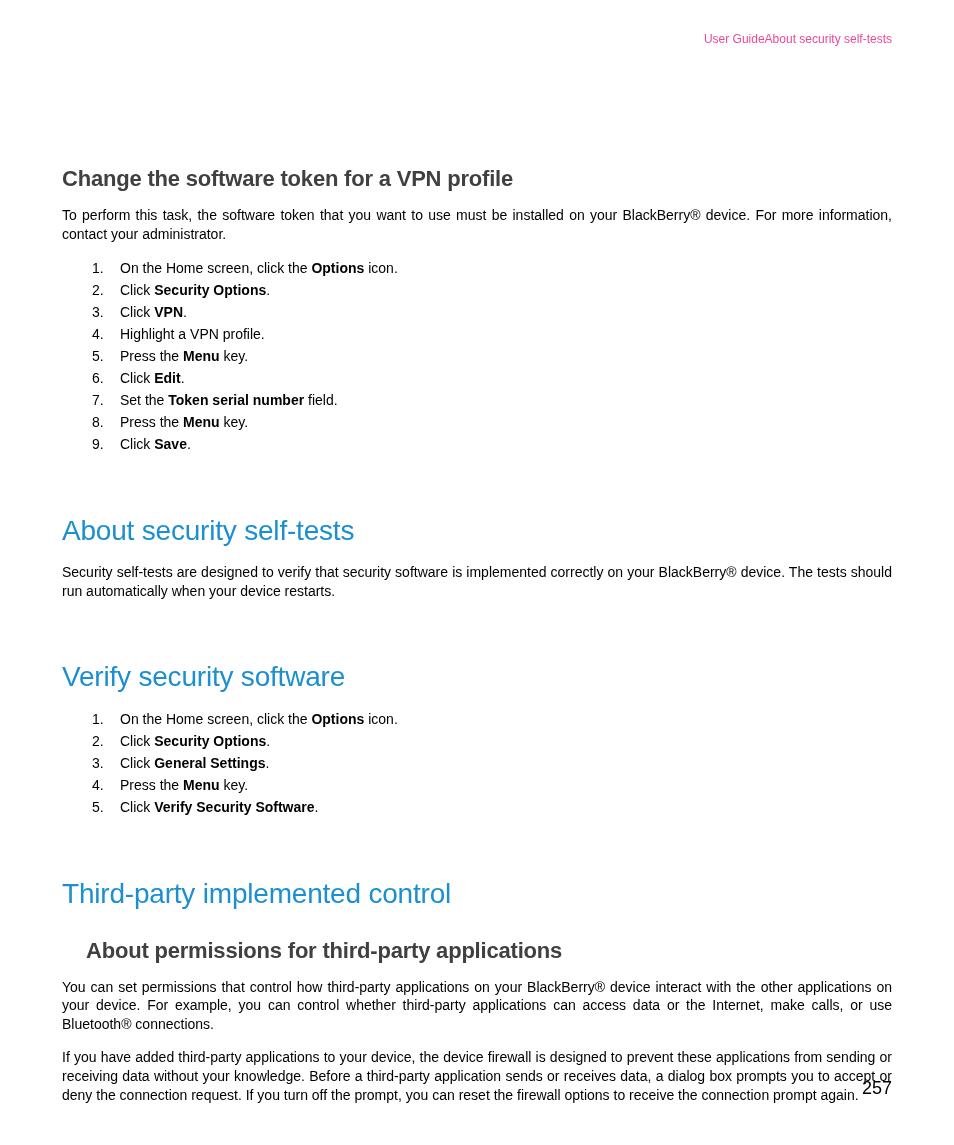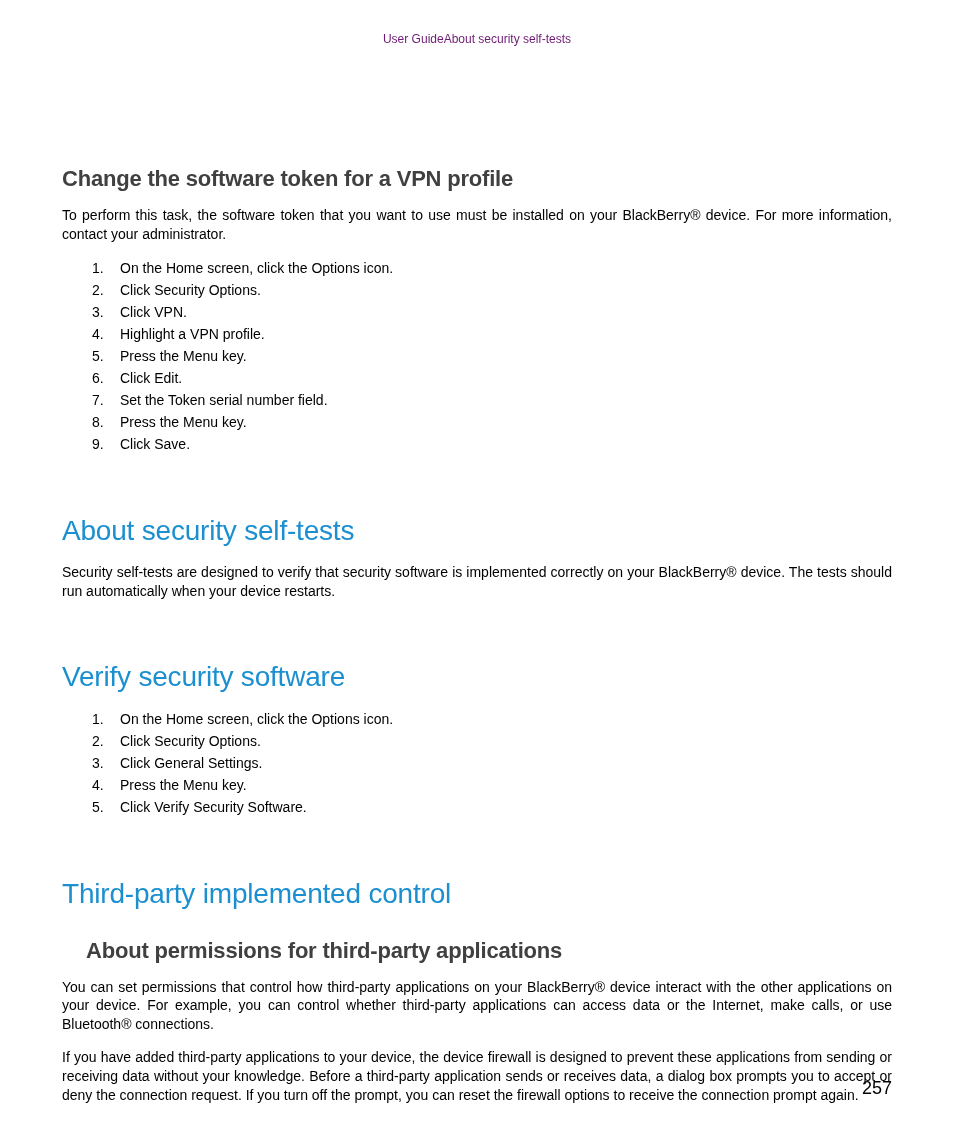--- a/index.html
+++ b/index.html
@@ -7,23 +7,23 @@
     width: 954px;
     height: 1145px;
     background: #fff;
     font-family: "Segoe UI", "Myriad Pro", Arial, sans-serif;
     color: #000;
     position: relative;
     padding: 32px 62px 0 62px;
   }
   .header-row {
     display: flex;
-    justify-content: center;
+    justify-content: flex-end;
     font-size: 12px;
-    color: #701a75;
+    color: #ec4899;
     margin-bottom: 120px;
   }
   h2.subhead {
     font-size: 22px;
     font-weight: 600;
     color: #404040;
     margin-bottom: 14px;
     letter-spacing: -0.2px;
   }
   h1.blue-head {
@@ -54,21 +54,21 @@
     position: relative;
     padding-left: 28px;
     margin-bottom: 1px;
   }
   ol.steps li::before {
     content: counter(step) ".";
     position: absolute;
     left: 0;
     width: 22px;
   }
-  .b { font-weight: 400; }
+  .b { font-weight: 700; }
   .page-num {
     position: absolute;
     bottom: 46px;
     right: 62px;
     font-size: 18px;
     margin-top: 38px;
   }
 </style>
 </head>
 <body>

